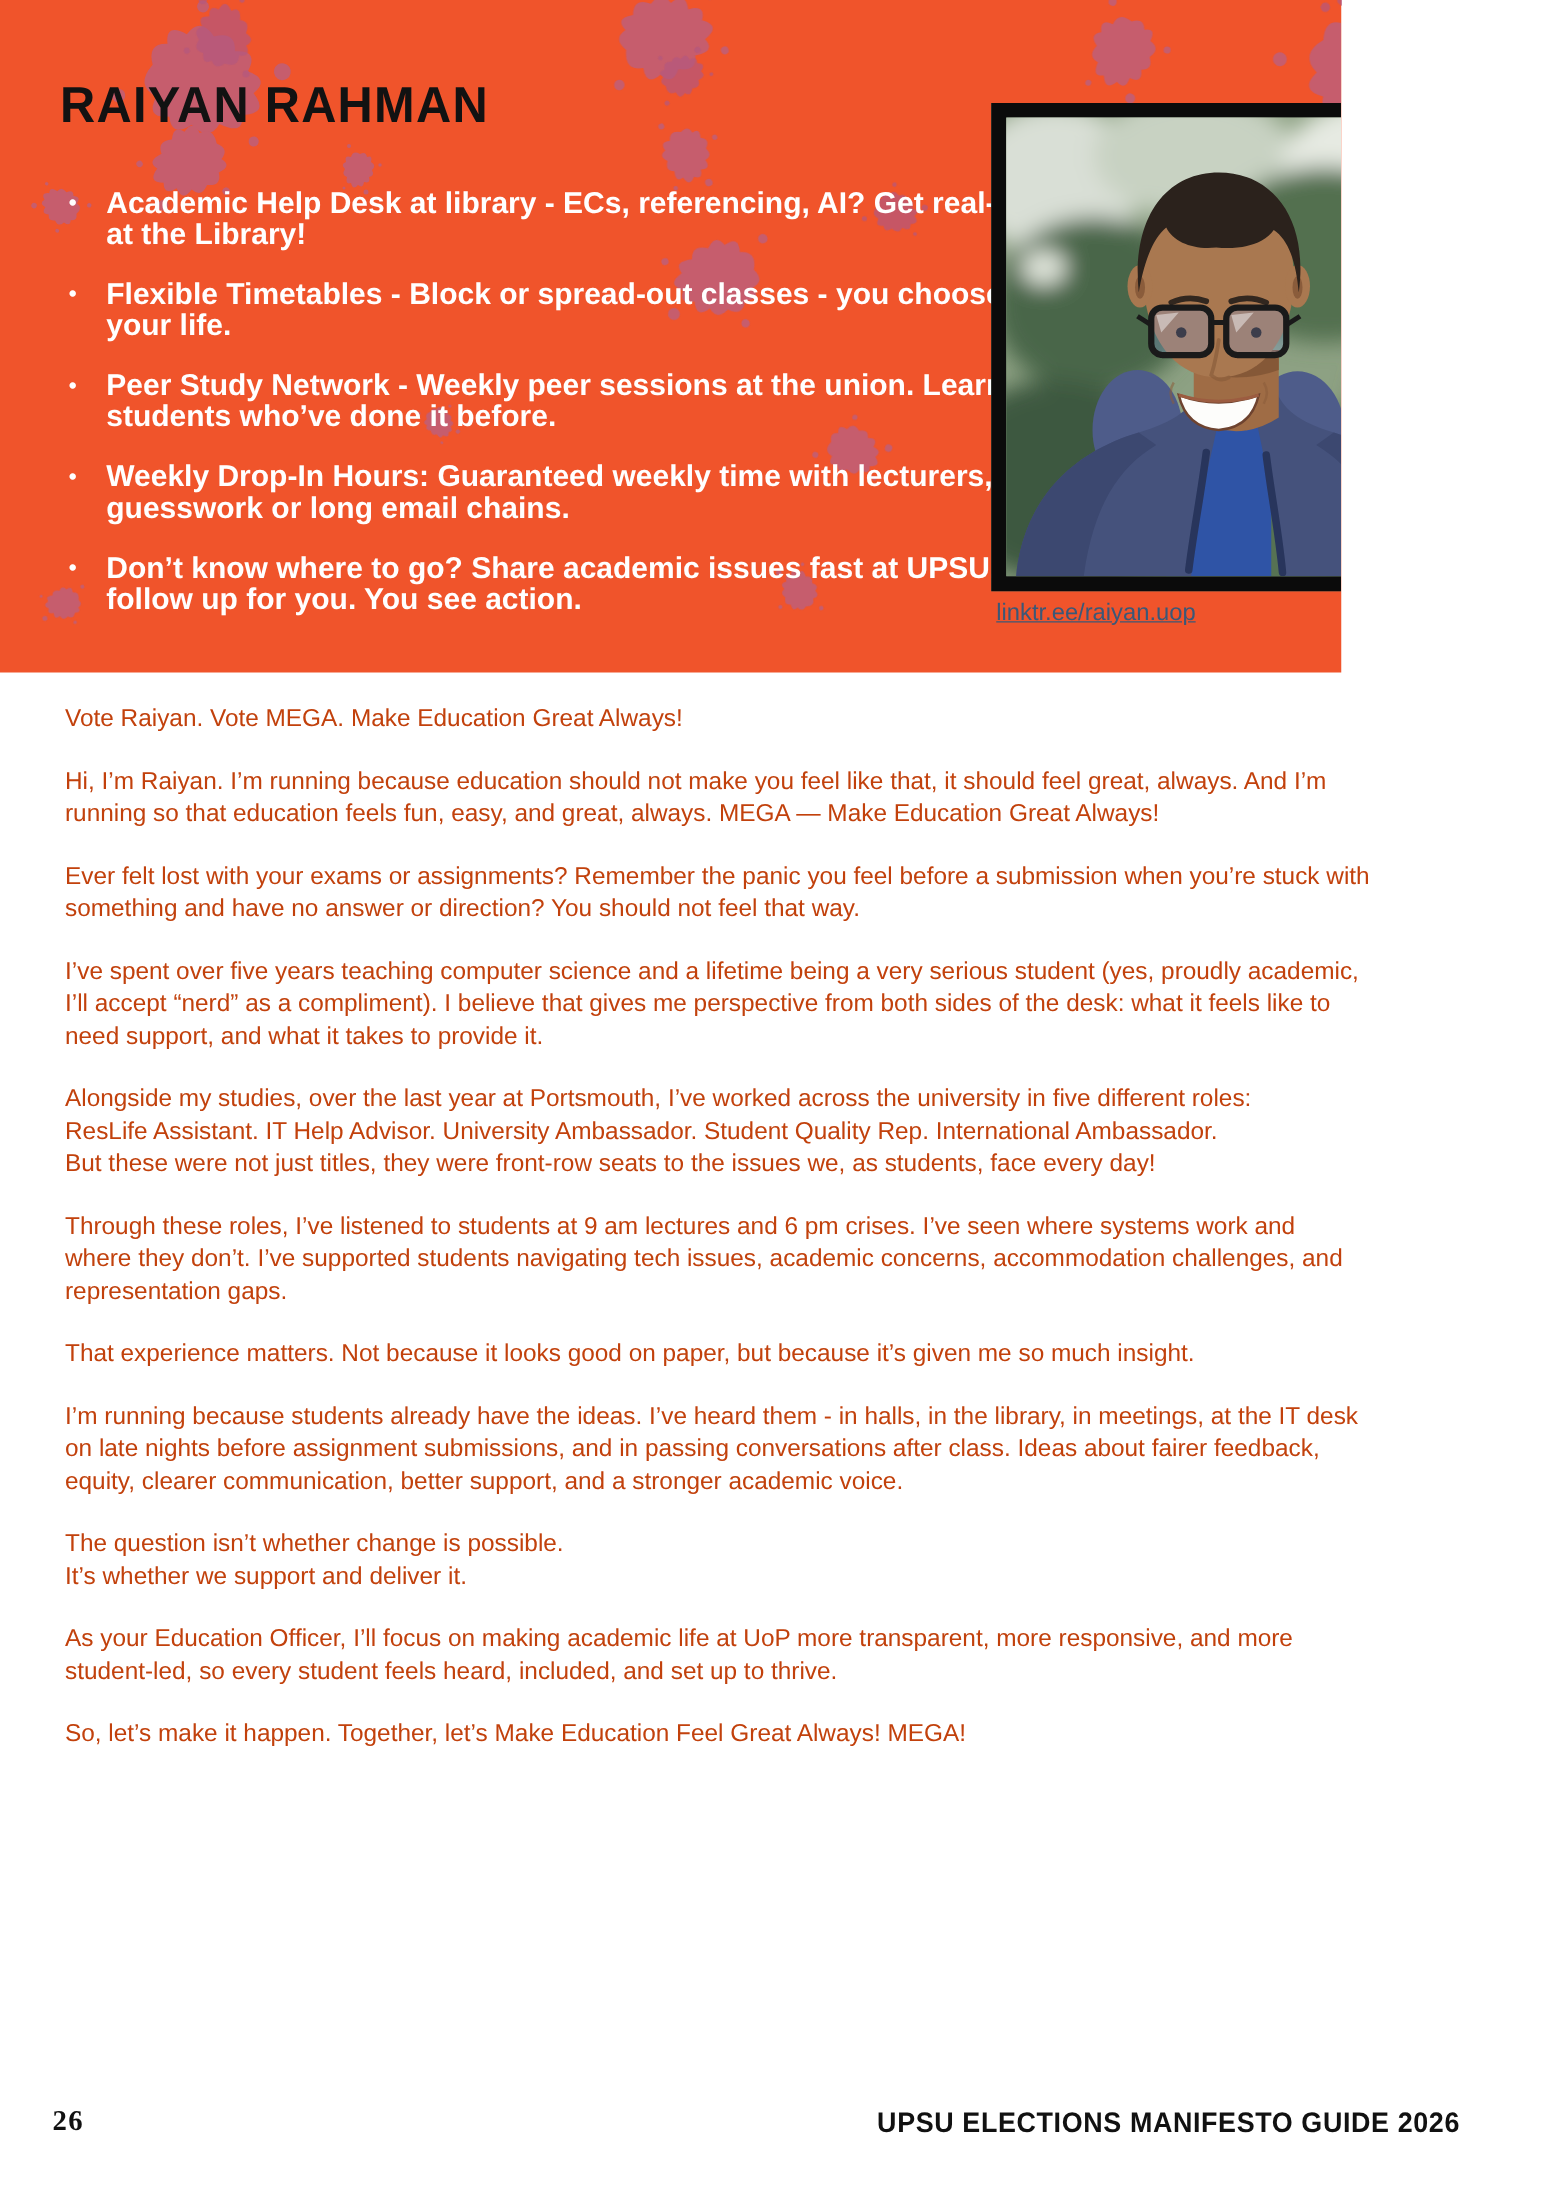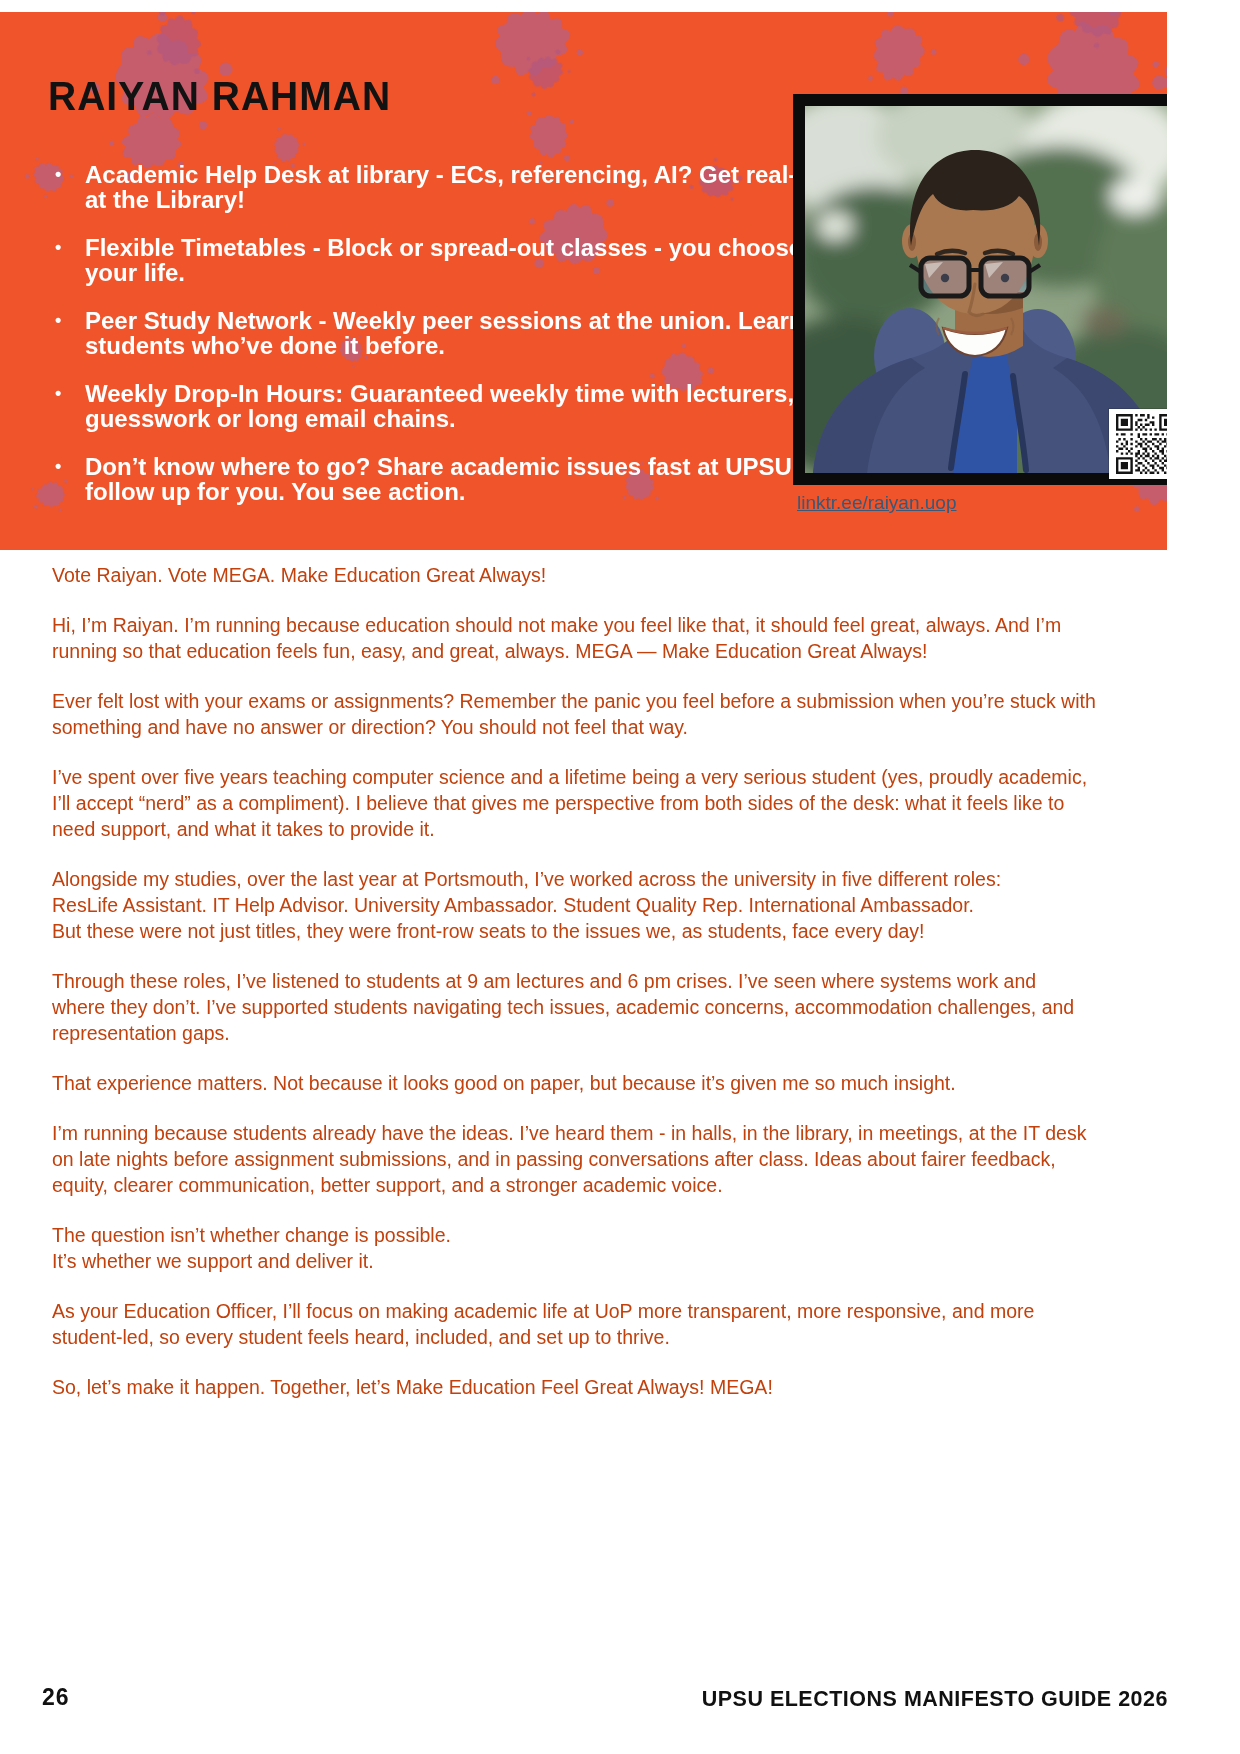--- a/index.html
+++ b/index.html
@@ -2,21 +2,21 @@
 <html><head>
 <meta charset="utf-8">
 <style>
   html,body{margin:0;padding:0;background:#ffffff;}
   .page{
     position:relative;width:1240px;height:1754px;background:#ffffff;
     font-family:"Liberation Sans","DejaVu Sans",sans-serif;overflow:hidden;
   }
   
   .hero{
-    position:absolute;left:0;top:12px;width:1167px;height:538px;
+    position:absolute;left:0;top:0;width:1073px;height:538px;
     background:#F0542B;overflow:hidden;
   }
   .splatter{position:absolute;left:0;top:0;pointer-events:none;}
   .hero h1{
     position:absolute;left:48px;top:62px;margin:0;
     font-size:39px;font-weight:900;letter-spacing:1px;color:#121212;
     transform:scaleY(1.04);transform-origin:left top;white-space:pre;
   }
   .pledges{
     position:absolute;left:52px;top:138px;width:680px;
@@ -49,21 +49,21 @@
   
   .manifesto{
     position:absolute;left:52px;top:562px;width:1150px;color:#c2410c;
   }
   .manifesto p{
     margin:0 0 24px 0;font-size:19.5px;line-height:26px;white-space:pre;
   }
   
   .page-number{
     position:absolute;left:42px;top:1684px;
-    font-size:23px;font-weight:900;color:#111111;letter-spacing:1px;
+    font-size:23px;font-weight:900;color:#111111;letter-spacing:1px;font-family:Liberation Serif, serif;
   }
   .footer-title{
     position:absolute;right:72px;top:1686px;
     font-size:21.5px;font-weight:900;color:#111111;letter-spacing:0.5px;
     transform:scaleY(1.05);transform-origin:right top;
   }
 </style>
 </head>
 <body>
 

